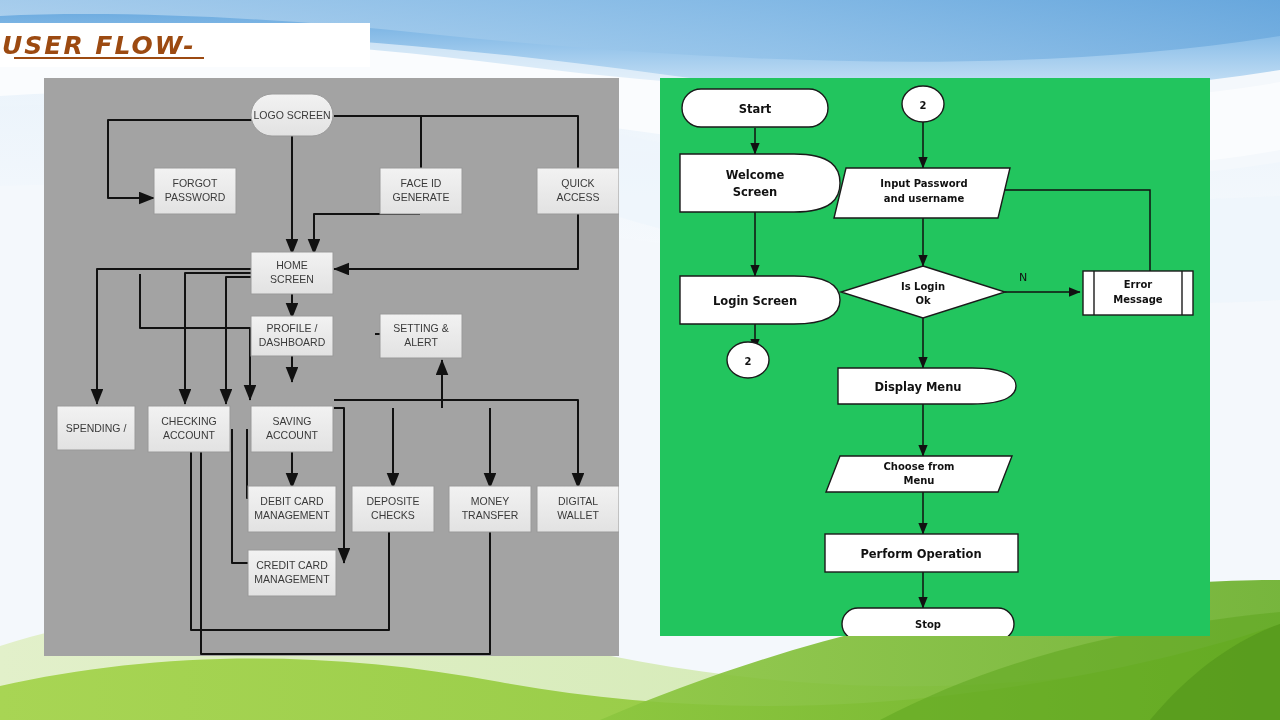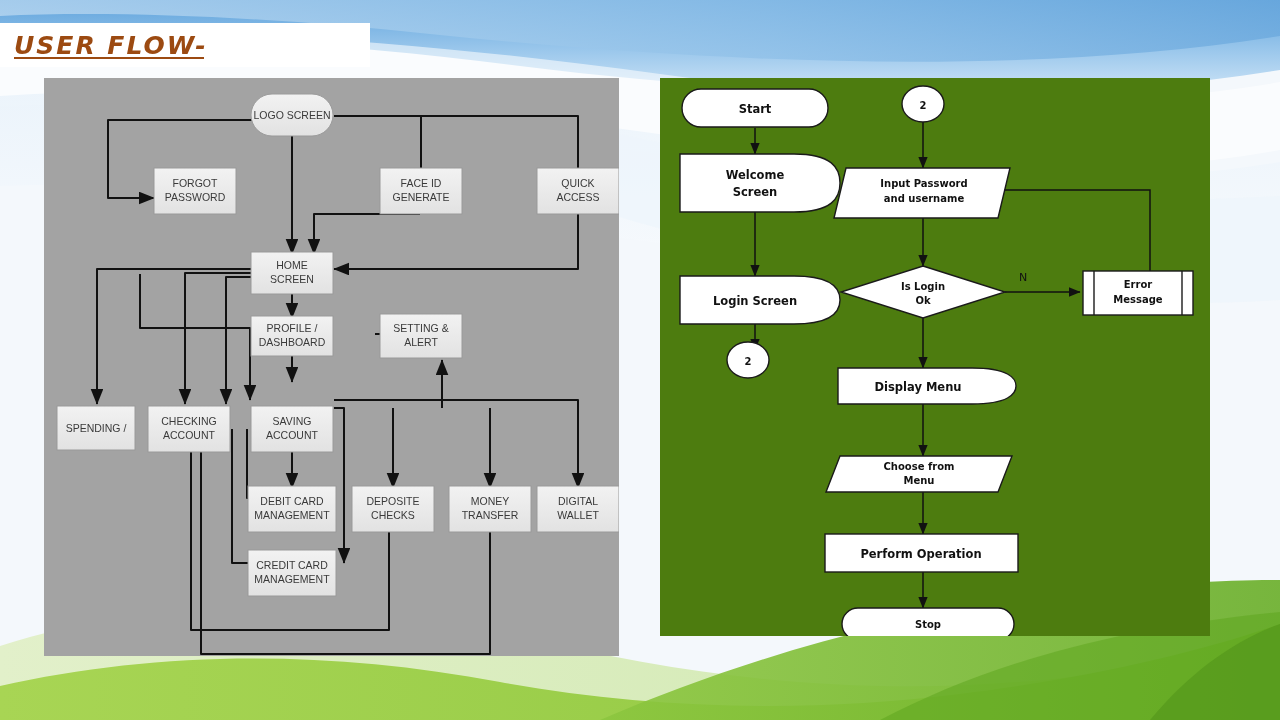--- a/index.html
+++ b/index.html
@@ -21,30 +21,30 @@
     background:#ffffff;
     display:flex;align-items:center;
   }
   #title-text{
     font-family:"DejaVu Sans", sans-serif;
     font-style:italic;
     font-weight:700;
     font-size:25px;
     letter-spacing:2px;
     color:#9c4a11;
-    padding-left:14px;
+    padding-left:2px;
     white-space:nowrap;
   }
   #title-underline{
     position:absolute;left:14px;top:57px;width:190px;height:2px;background:#9c4a11;
   }
 
   
   #left-panel{position:absolute;left:44px;top:78px;width:575px;height:578px;background:#a3a3a3;}
-  #right-panel{position:absolute;left:660px;top:78px;width:550px;height:558px;background:#4d7c0f;}
+  #right-panel{position:absolute;left:660px;top:78px;width:550px;height:558px;background:#22c55e;}
 
   .diagram{position:absolute;left:0;top:0;width:100%;height:100%;}
 
   
   .lbl-gray{
     font-family:"Liberation Sans", sans-serif;
     font-size:10.5px;fill:#3a3a3a;text-anchor:middle;
   }
   .lbl-bold{
     font-family:"DejaVu Sans", sans-serif;

